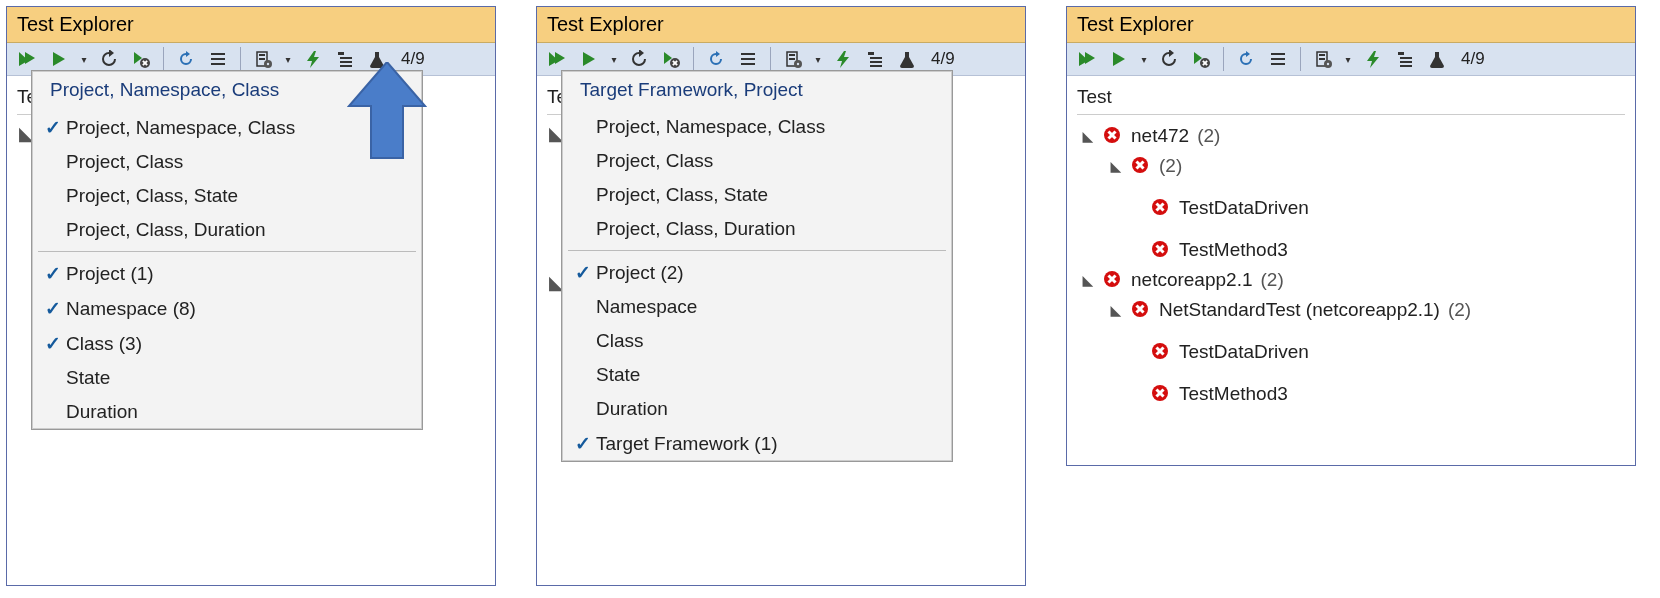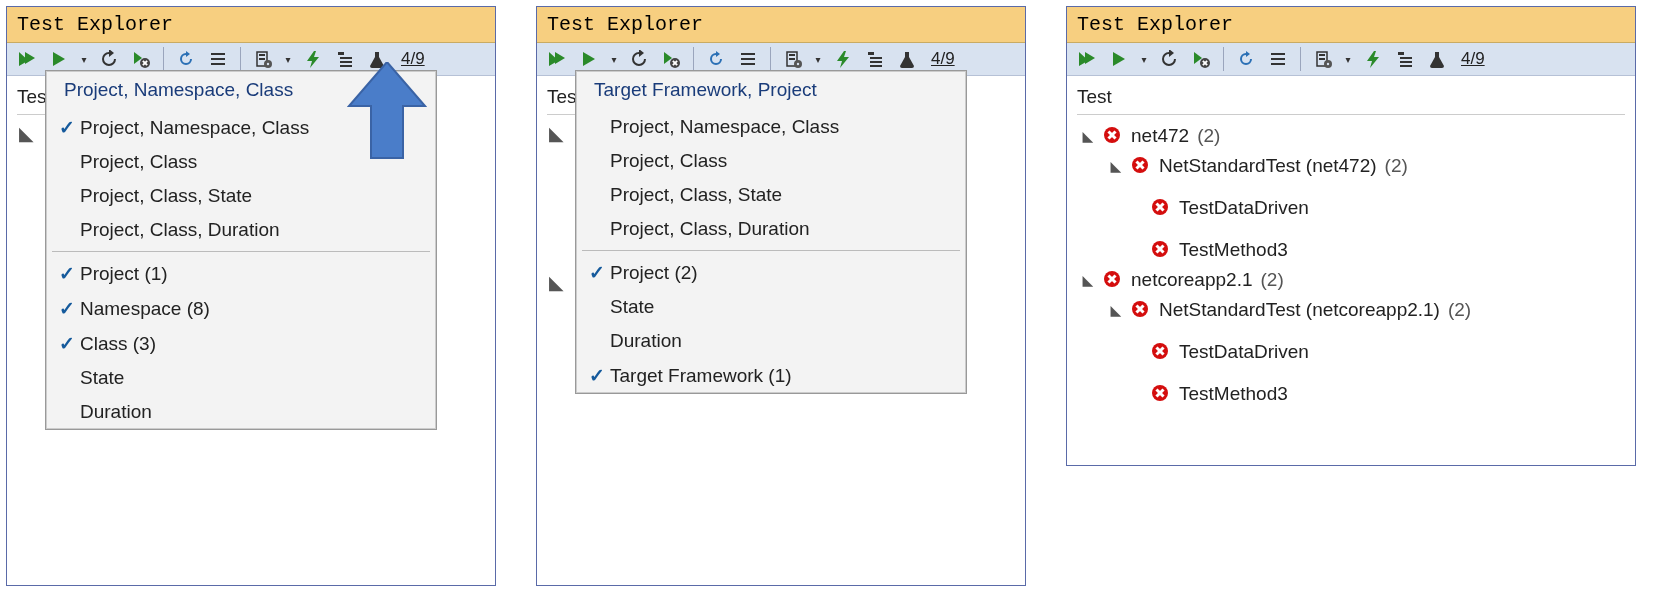--- a/index.html
+++ b/index.html
@@ -1,33 +1,33 @@
 <!DOCTYPE html>
 <html><head>
 <meta charset="utf-8">
 <style>
 html,body{margin:0;padding:0;background:#fff;font-family:"Segoe UI",Tahoma,Arial,sans-serif;font-size:17px;color:#000;}
 body{display:flex;gap:40px;padding:6px;align-items:flex-start;}
 .panel{width:490px;border:1px solid #5a6aa8;background:#fff;box-sizing:border-box;display:flex;flex-direction:column;overflow:visible;}
 .panel.narrow{width:570px;}
-.title-bar{background:#f7cf80;border-bottom:1px solid #c9ab63;padding:6px 10px;font-size:20px;color:#000;font-family:Liberation Mono, monospace;}
+.title-bar{background:#f7cf80;border-bottom:1px solid #c9ab63;padding:6px 10px;font-size:20px;color:#000;}
 .toolbar{background:#d8e2f0;border-bottom:1px solid #b6c1d6;padding:4px 8px;display:flex;align-items:center;gap:8px;}
 .sep{width:1px;height:24px;background:#9aa5bd;margin:0 2px;}
 .tb-btn{display:flex;align-items:center;justify-content:center;width:24px;height:24px;cursor:pointer;}
 .tb-btn svg{display:block;}
 .drop-arrow{width:10px;display:flex;align-items:center;justify-content:center;color:#333;font-size:10px;}
-.tb-text{color:#222;font-size:17px;padding:0 4px;text-decoration:underline;}
+.tb-text{color:#222;font-size:17px;padding:0 4px;}
 .body{position:relative;padding:6px 10px;}
 .tab-header{font-size:19px;color:#222;padding:4px 0 6px 0;border-bottom:1px solid #ccc;margin-bottom:4px;}
 .tree-fragment{font-size:19px;color:#222;padding-left:2px;}
 .tree-row{display:flex;align-items:center;gap:6px;padding:3px 0;}
 .tree-expander{width:12px;text-align:center;color:#555;}
 .fail-icon{flex:0 0 auto;}
 
-.menu{position:absolute;top:0;left:38px;background:#f3f3f3;border:1px solid #999;box-shadow:0 0 0 1px #ccc inset;min-width:390px;z-index:3;}
+.menu{position:absolute;top:0;left:24px;background:#f3f3f3;border:1px solid #999;box-shadow:0 0 0 1px #ccc inset;min-width:390px;z-index:3;}
 .menu-header{padding:8px 14px 8px 18px;color:#1a3c7a;font-size:19px;border-bottom:1px solid transparent;}
 .menu-sep{height:1px;background:#bbb;margin:4px 6px;}
 .menu-item{display:flex;align-items:center;padding:6px 14px 6px 8px;font-size:19px;color:#222;cursor:pointer;}
 .menu-item .chk{width:26px;text-align:center;color:#155a9c;font-weight:bold;}
 
 .big-arrow{position:absolute;z-index:5;}
 
 .test-tree{font-size:19px;color:#222;padding:2px 4px 10px 4px;}
 .tt-row{display:flex;align-items:center;gap:8px;padding:4px 0;}
 .indent1{padding-left:28px;}
@@ -301,20 +301,28 @@
           </div>
         </div>
       <div class="menu-sep"></div>
       <div id="p2-groups">
           <div class="menu-item">
             <span class="chk">✓</span>
             <span>Project (2)</span>
           </div>
           <div class="menu-item">
             <span class="chk"></span>
+            <span>Namespace</span>
+          </div>
+          <div class="menu-item">
+            <span class="chk"></span>
+            <span>Class</span>
+          </div>
+          <div class="menu-item">
+            <span class="chk"></span>
             <span>State</span>
           </div>
           <div class="menu-item">
             <span class="chk"></span>
             <span>Duration</span>
           </div>
           <div class="menu-item">
             <span class="chk">✓</span>
             <span>Target Framework (1)</span>
           </div>
@@ -391,21 +399,20 @@
             <use href="#ic-fail"></use>
           </svg>
           <span>net472</span>
           <span class="count"> (2)</span>
         </div>
         <div class="tt-row indent1">
           <span class="exp">◣</span>
           <svg width="20" height="20" class="fail-icon">
             <use href="#ic-fail"></use>
           </svg>
-          <span>NetStandardTest (net472)</span>
           <span class="count"> (2)</span>
         </div>
         <div class="tt-row indent2">
           <svg width="20" height="20" class="fail-icon">
             <use href="#ic-fail"></use>
           </svg>
           <span>TestDataDriven</span>
         </div>
         <div class="tt-row indent2">
           <svg width="20" height="20" class="fail-icon">

